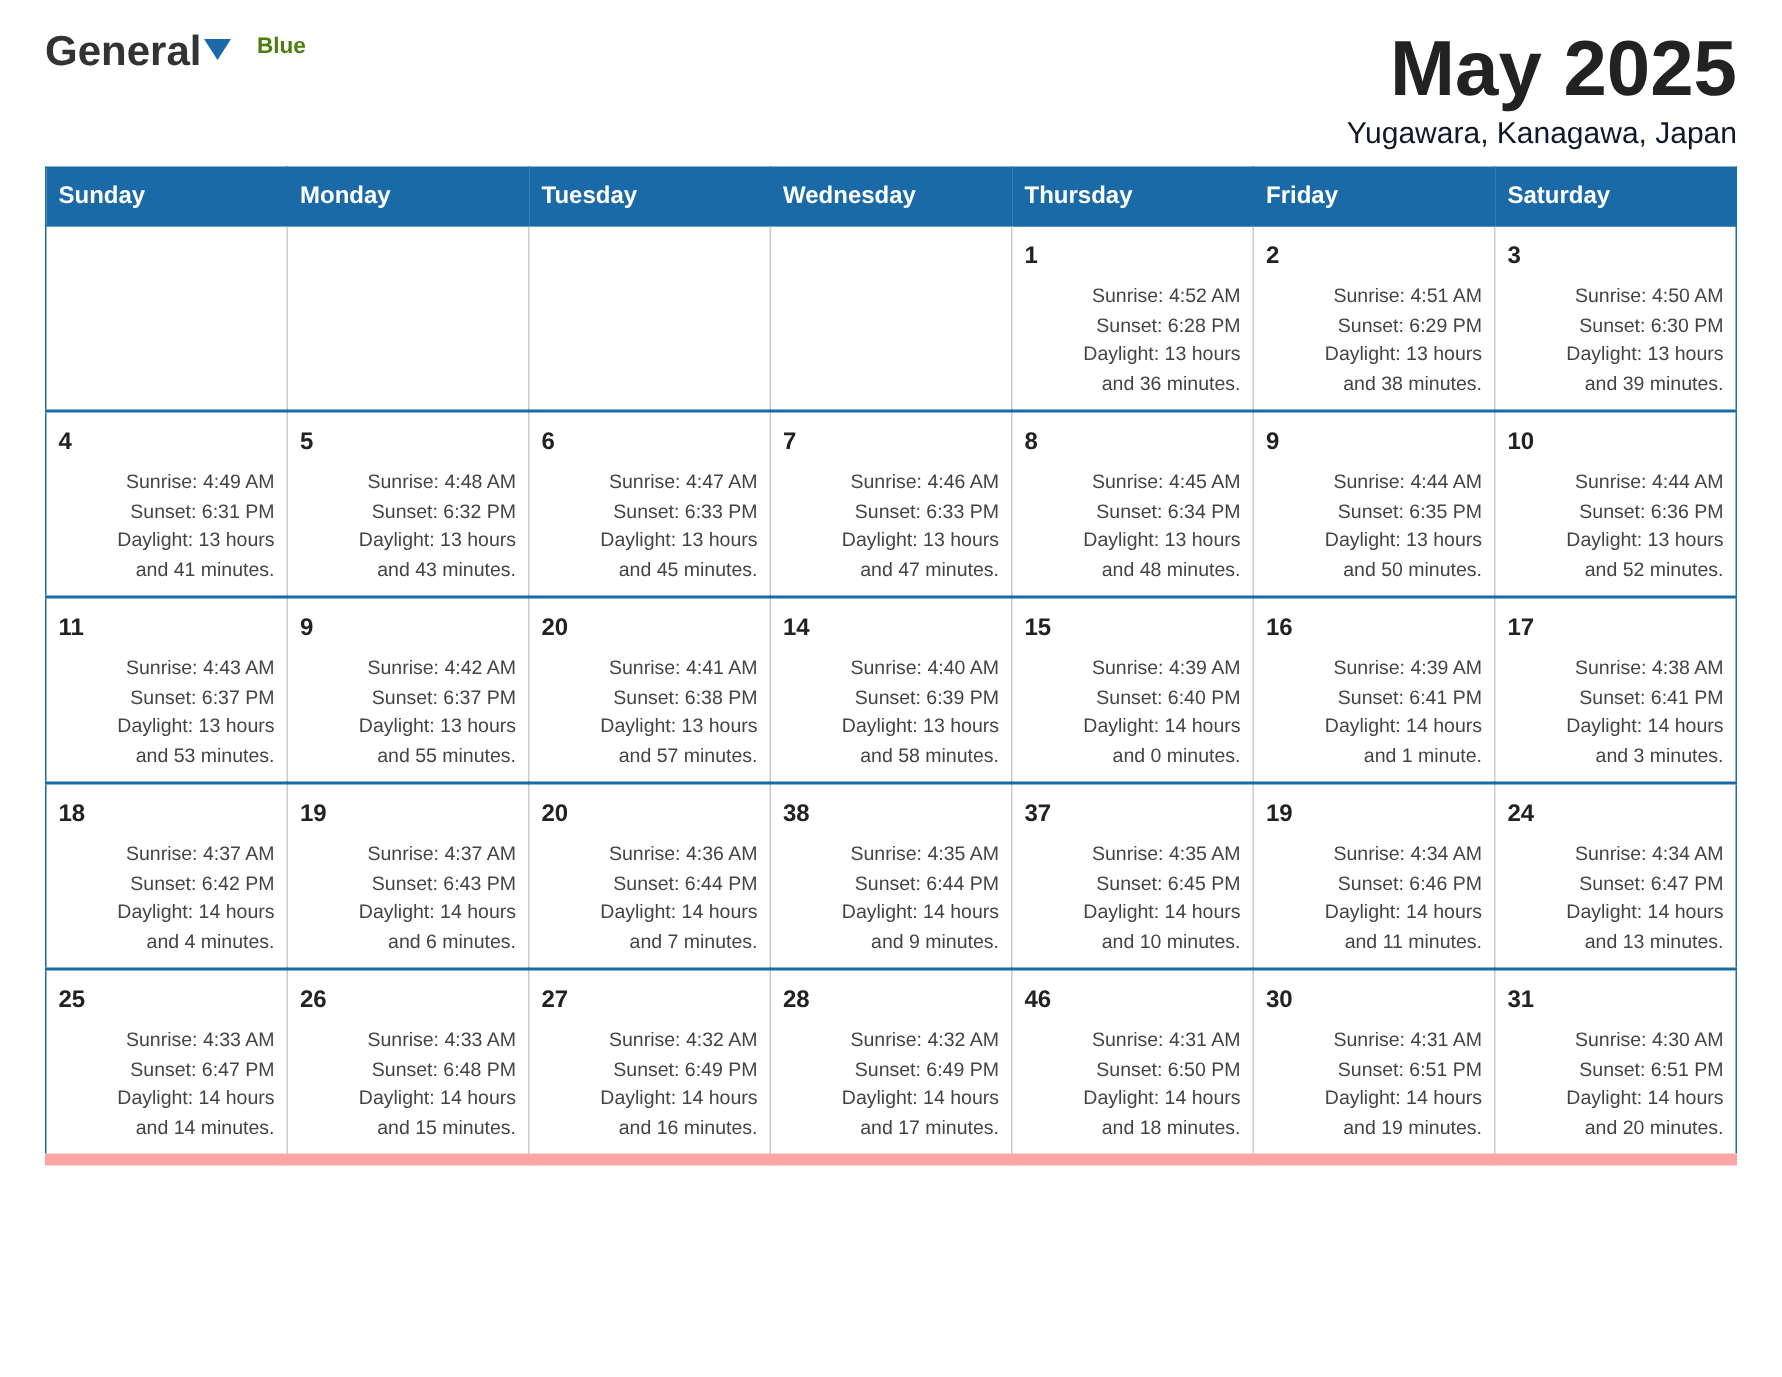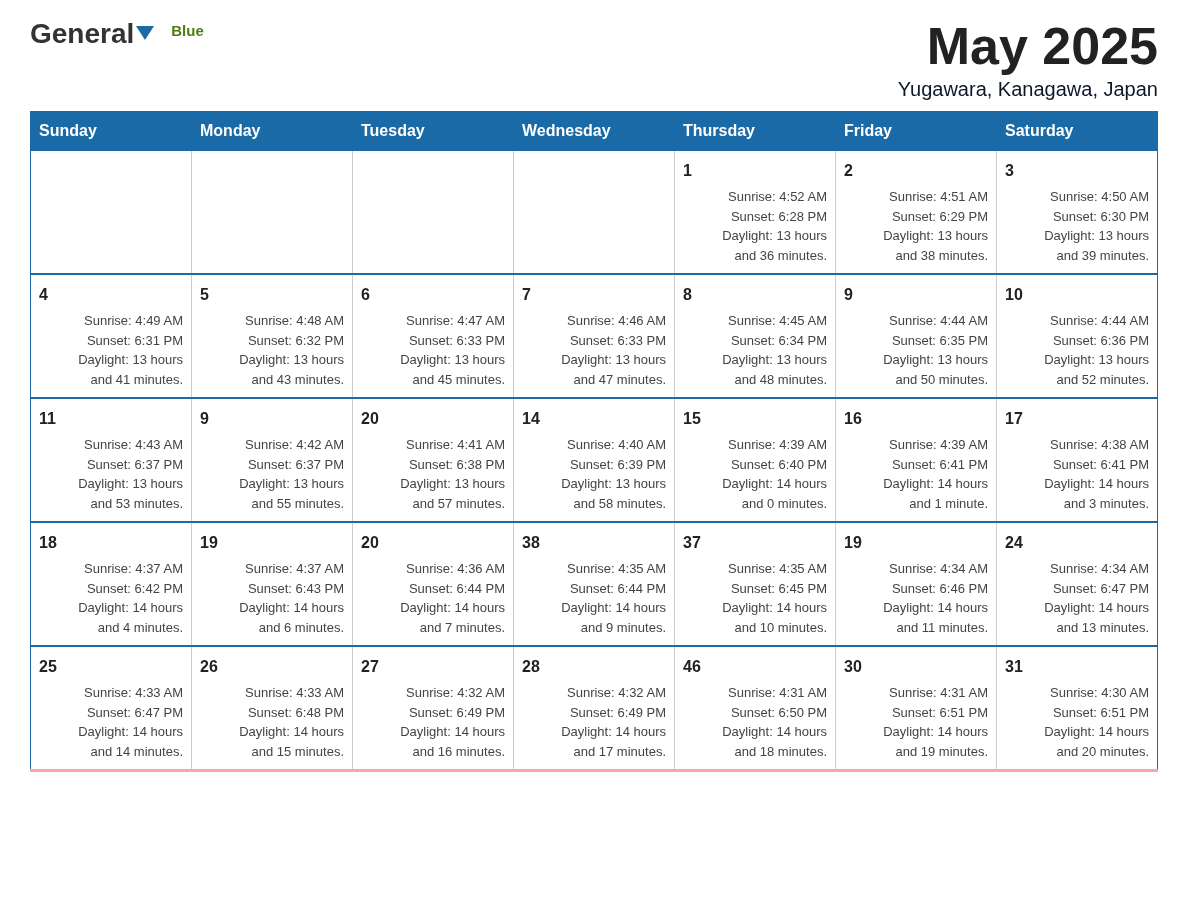--- a/index.html
+++ b/index.html
@@ -106,21 +106,21 @@
       color: #444;
       text-align: right;
     }
     tbody td:first-child {
       border-left: 1px solid #1a6aa8;
     }
     tbody td:last-child {
       border-right: 1px solid #1a6aa8;
     }
     tbody tr:last-child {
-      border-bottom: 3px solid #fca5a5;
+      border-bottom: 8px solid #fca5a5;
     }
     .empty-cell {
       background: #fff;
     }
   </style>
 </head>
 <body>
 
 <div class="header">
   <div class="logo">

